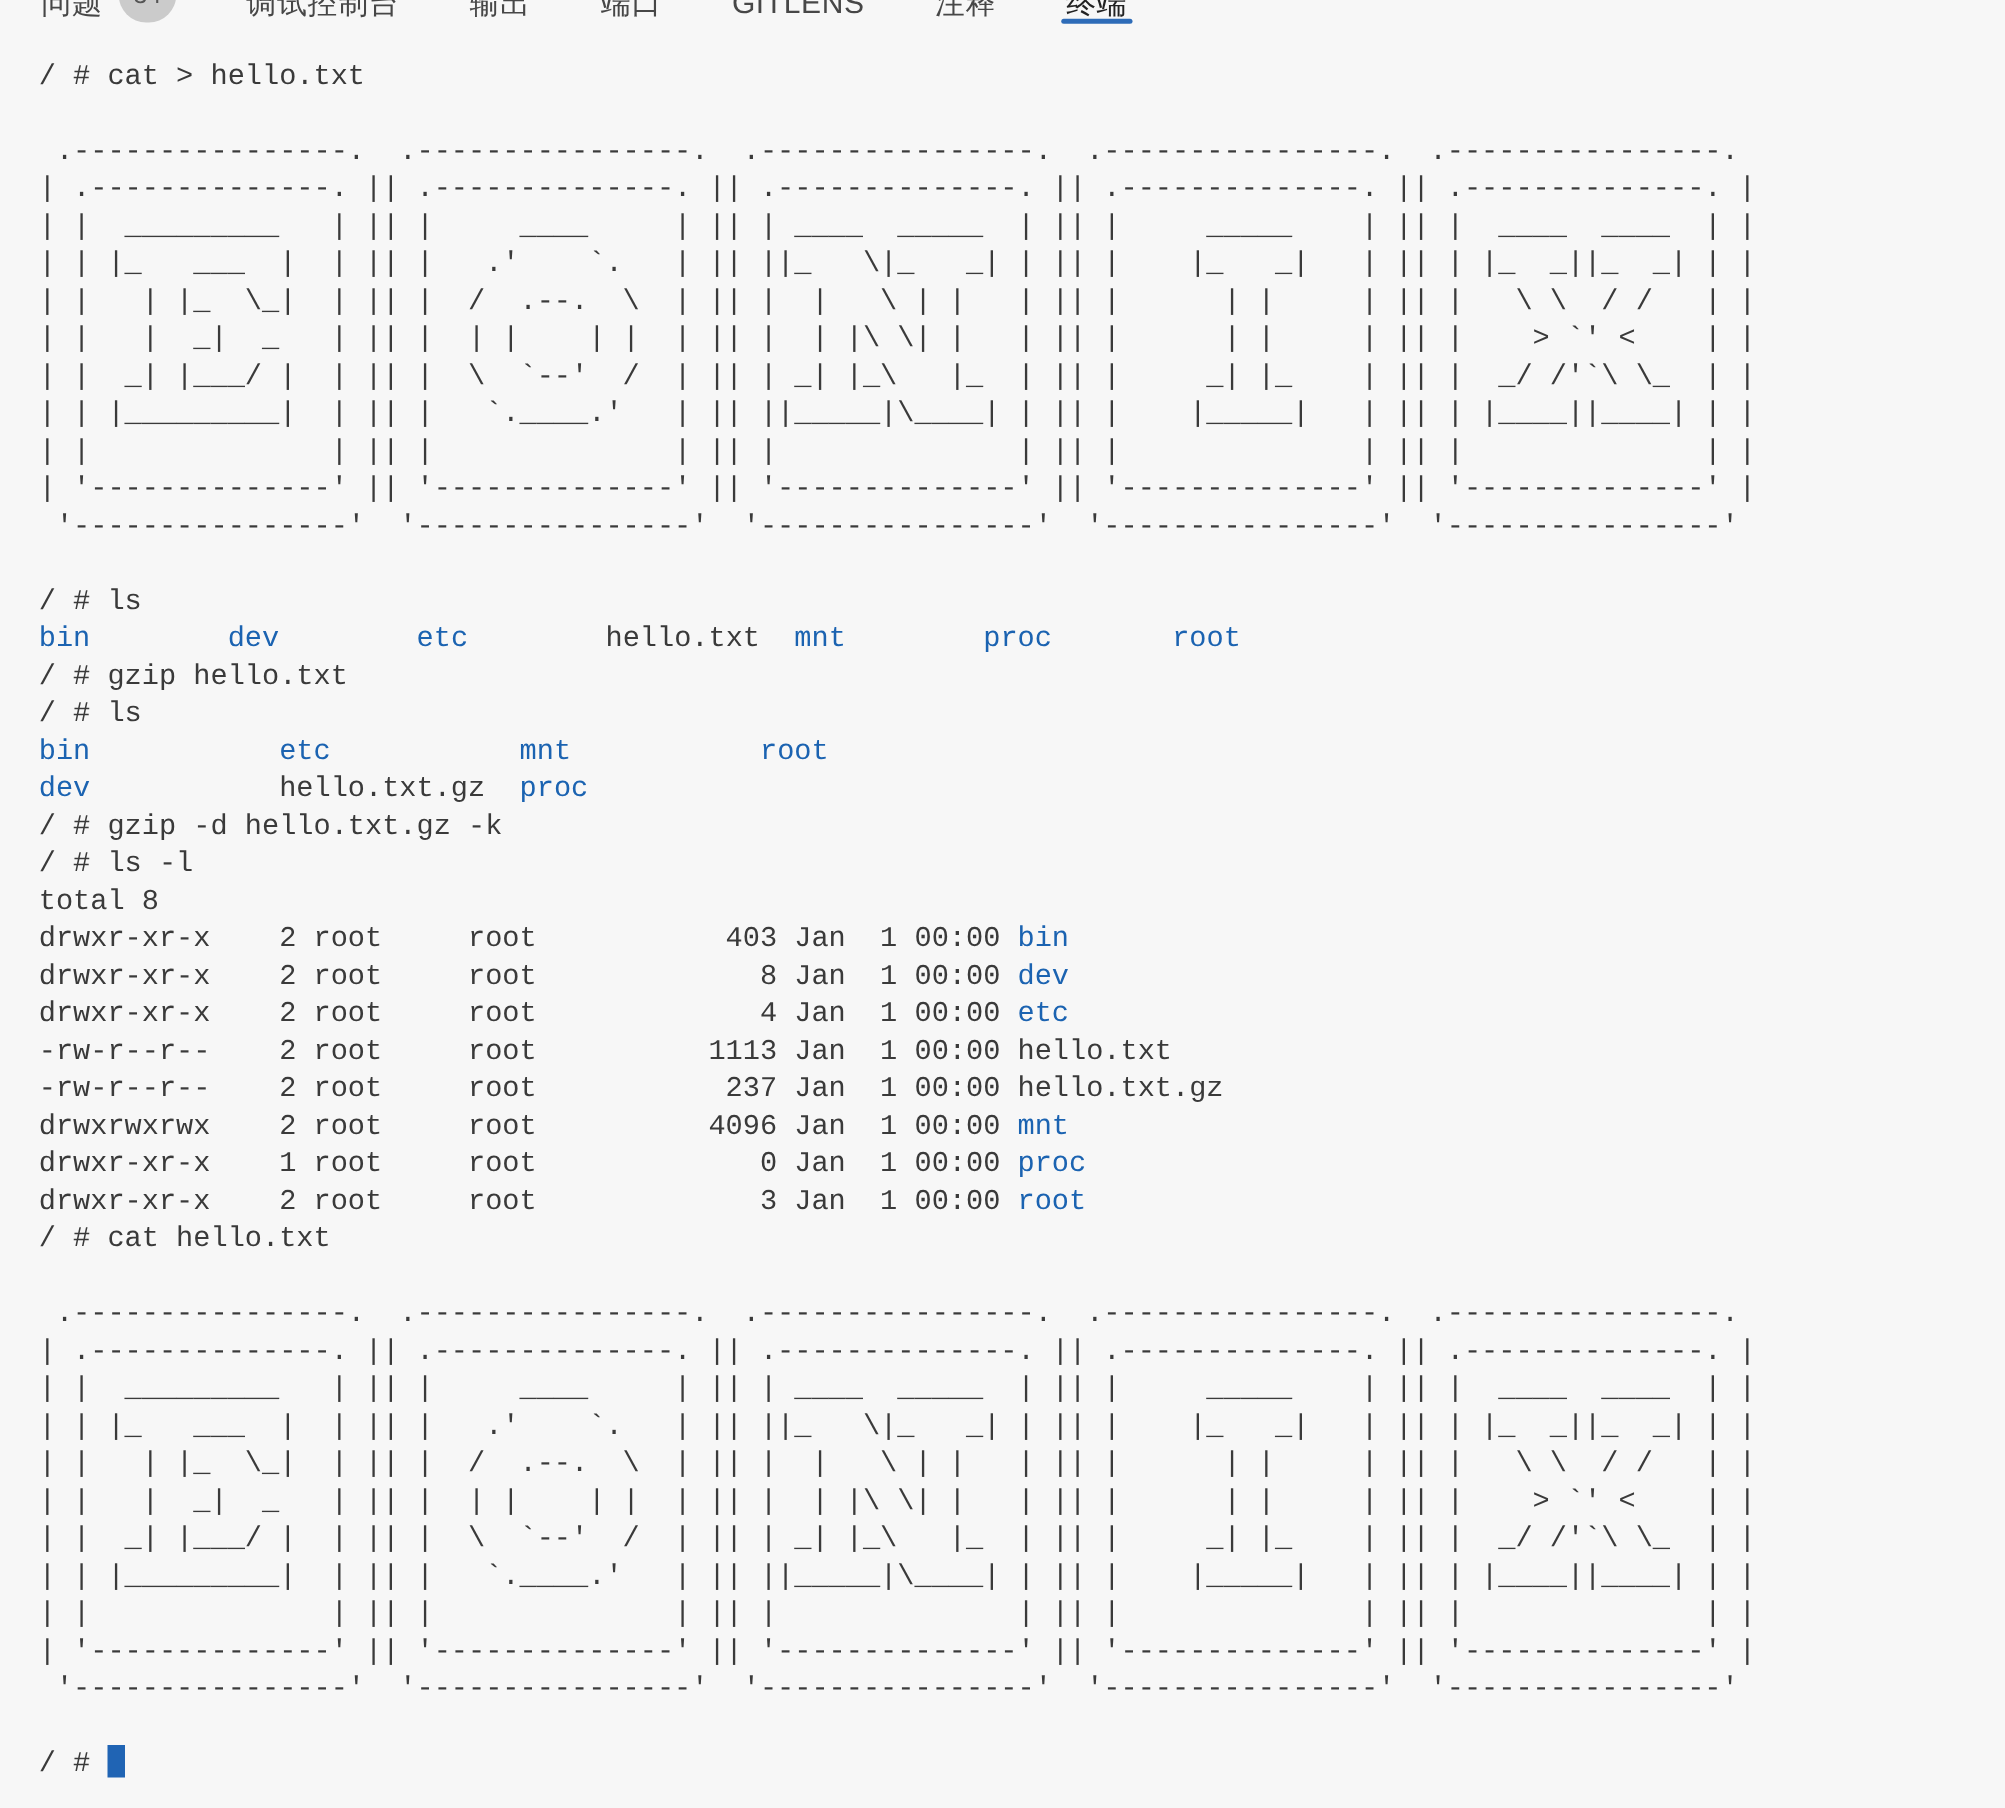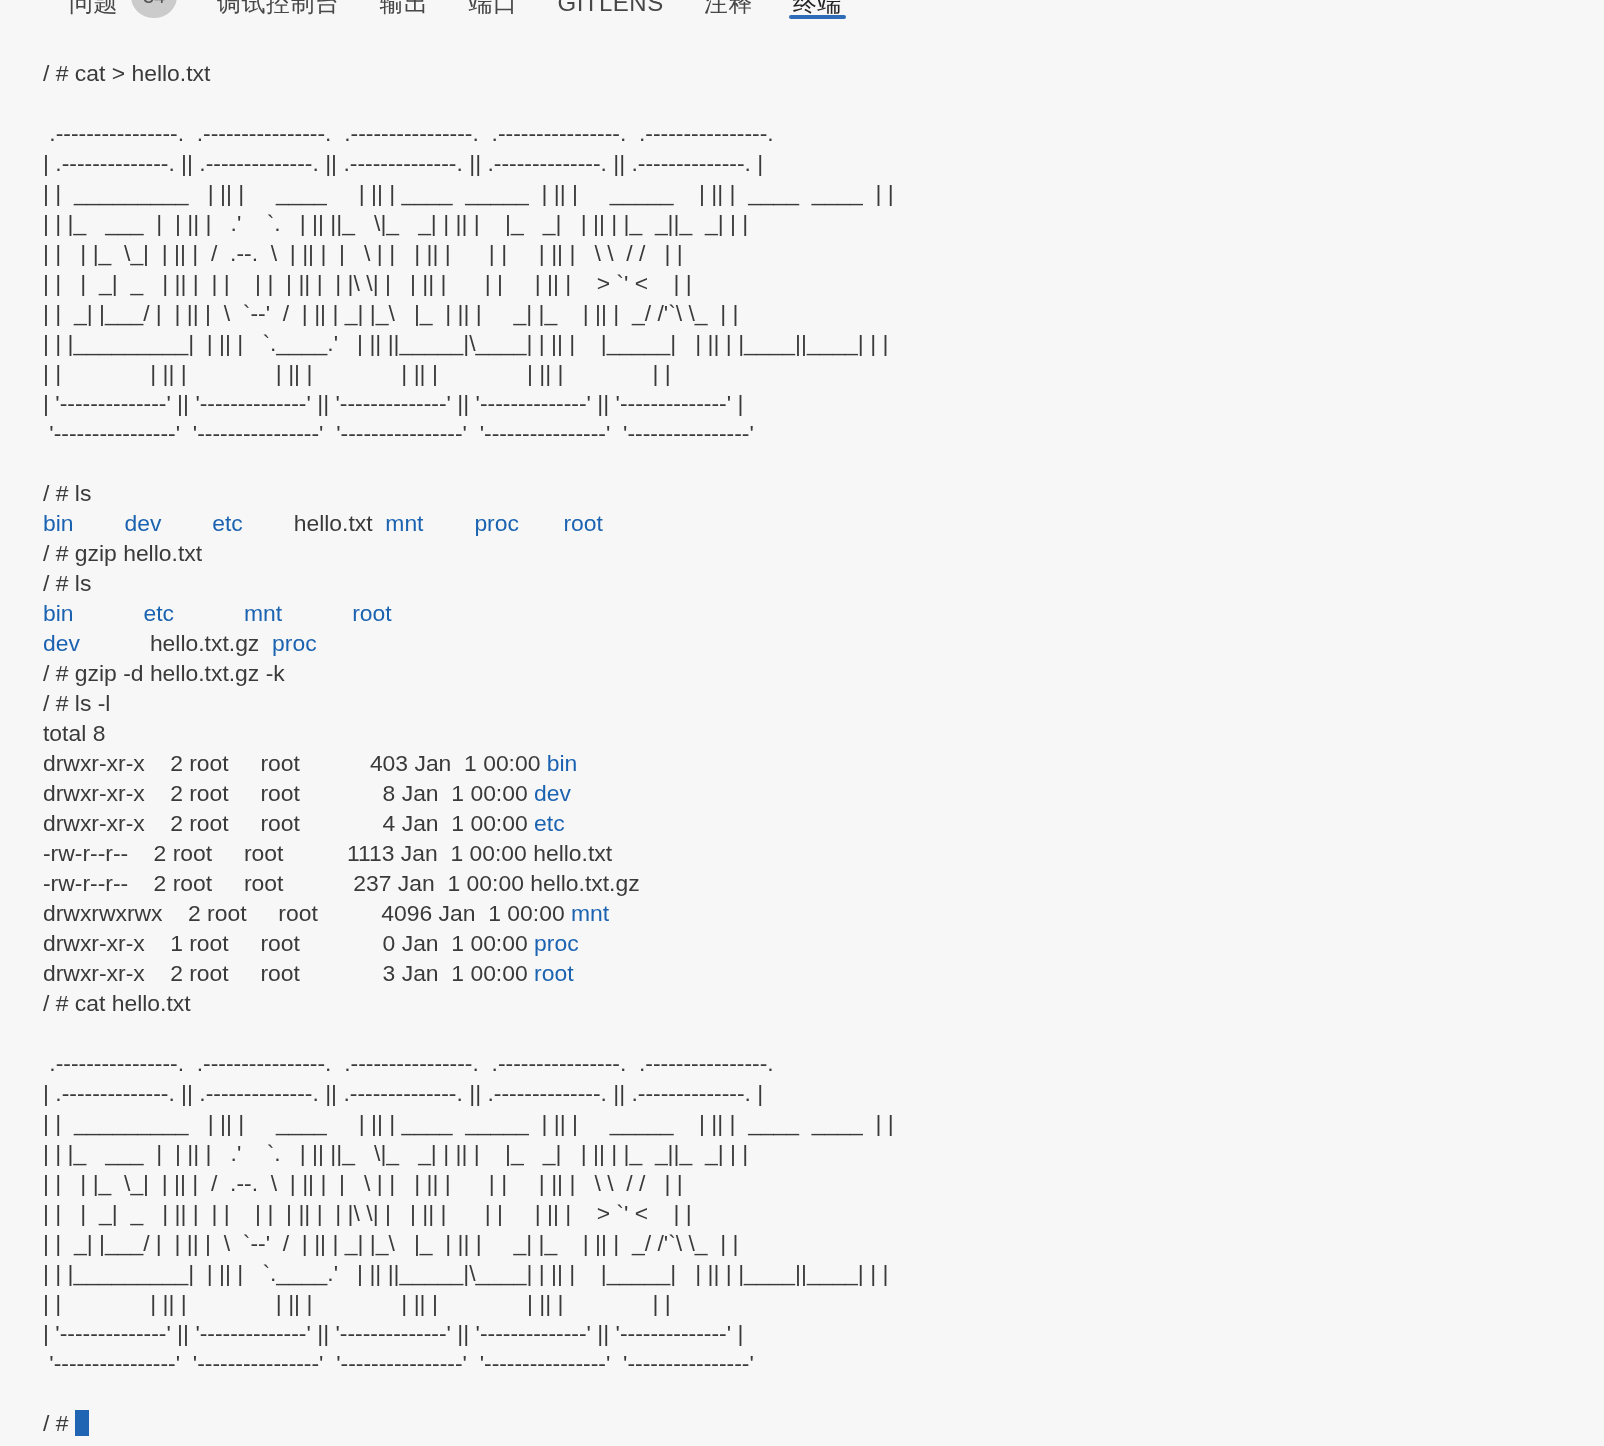--- a/index.html
+++ b/index.html
@@ -4,23 +4,22 @@
 <style>
   html,body{margin:0;padding:0;}
   body{
     width:1604px;height:1446px;overflow:hidden;
     background:var(--bg,#f7f7f7);
     font-family:"Liberation Sans","DejaVu Sans",sans-serif;
   }
   
   .panel-tabs{
     height:21px;overflow:hidden;position:relative;
-    display:flex;align-items:flex-start;gap:40px;
+    display:flex;align-items:flex-start;gap:56px;
     padding-left:33px;
-    margin-left:36px;
   }
   .tab{position:relative;flex:none;display:flex;align-items:flex-start;height:21px;cursor:pointer;}
   .tab-label{
     display:block;white-space:nowrap;
     font-size:24px;line-height:30px;margin-top:-12px;
     color:var(--tabfg,#474747);
     letter-spacing:0.5px;
   }
   .tab.active .tab-label{color:var(--tabfga,#222222);}
   .tab .underline{display:none;}
@@ -32,22 +31,22 @@
     flex:none;width:46px;height:44px;border-radius:22px;
     margin-left:13px;margin-top:-26px;
     background:var(--badgebg,#cbcbcb);color:var(--badgefg,#555555);
     font-size:20px;line-height:44px;text-align:center;
   }
   
   .terminal{
     padding:25px 0 0 31px;cursor:text;
   }
   .t-lines{
-    margin:12px;
-    font-family:Liberation Sans, sans-serif;
+    margin:0;
+    font-family:Liberation Mono, monospace;
     font-size:22.9px;line-height:30px;
     color:var(--fg,#3a3a3a);
     white-space:pre;
   }
   .t-line{height:30px;white-space:pre;}
   .t-line span{white-space:pre;}
   .blue{color:var(--blue,#1b63b1);}
   .cursor{
     display:inline-block;width:14px;height:26px;
     vertical-align:-5px;

